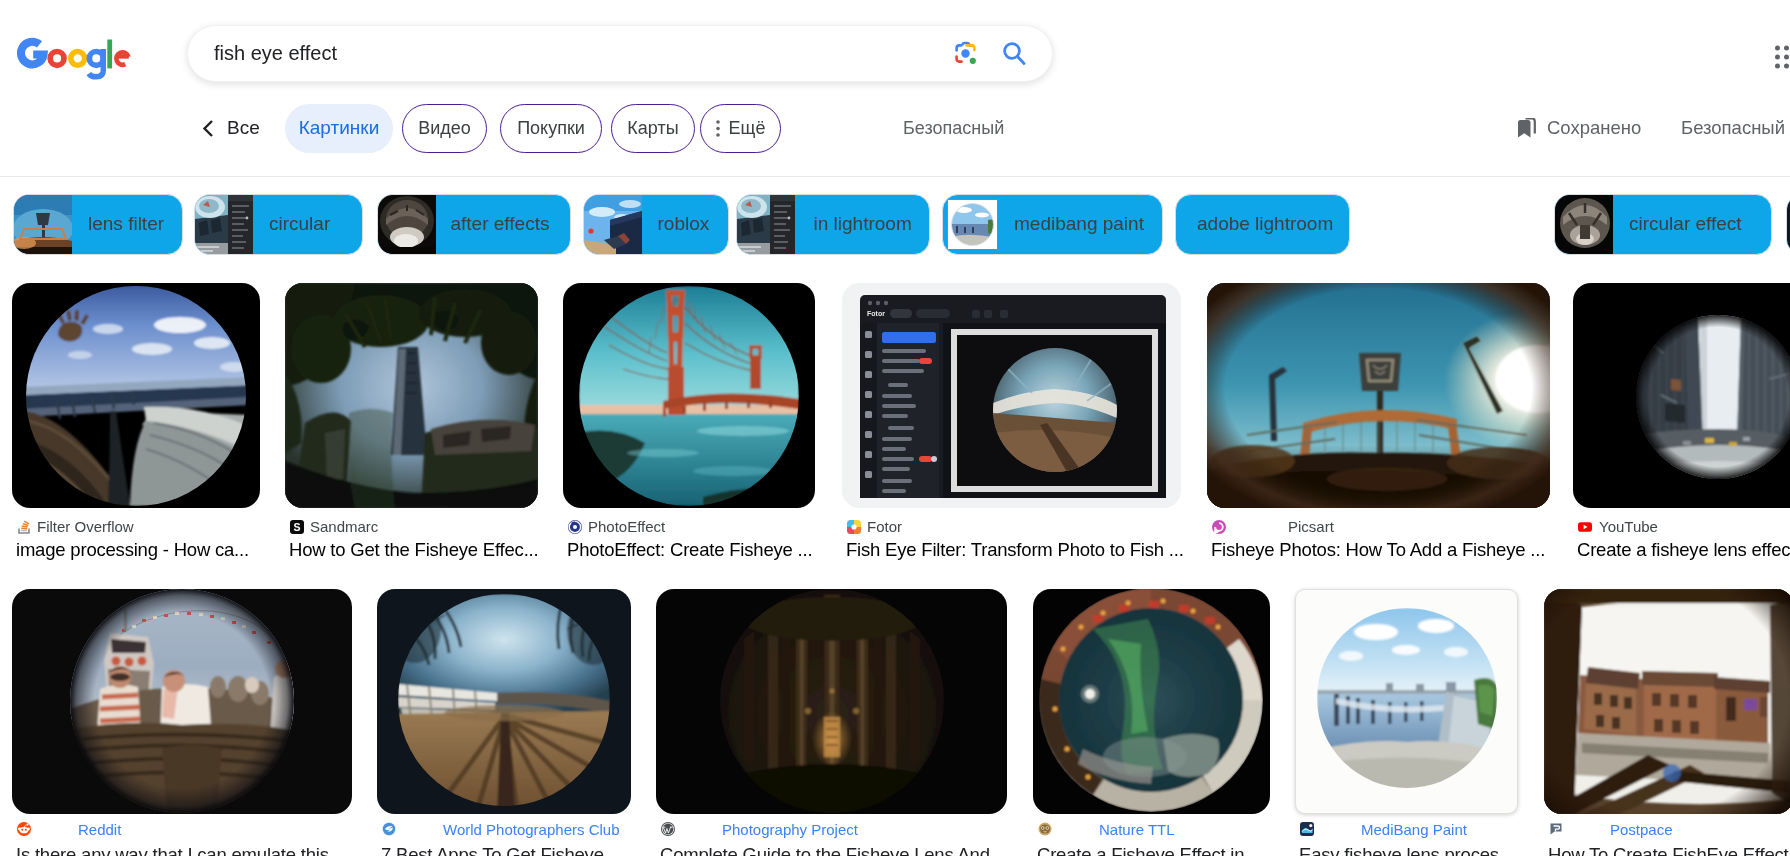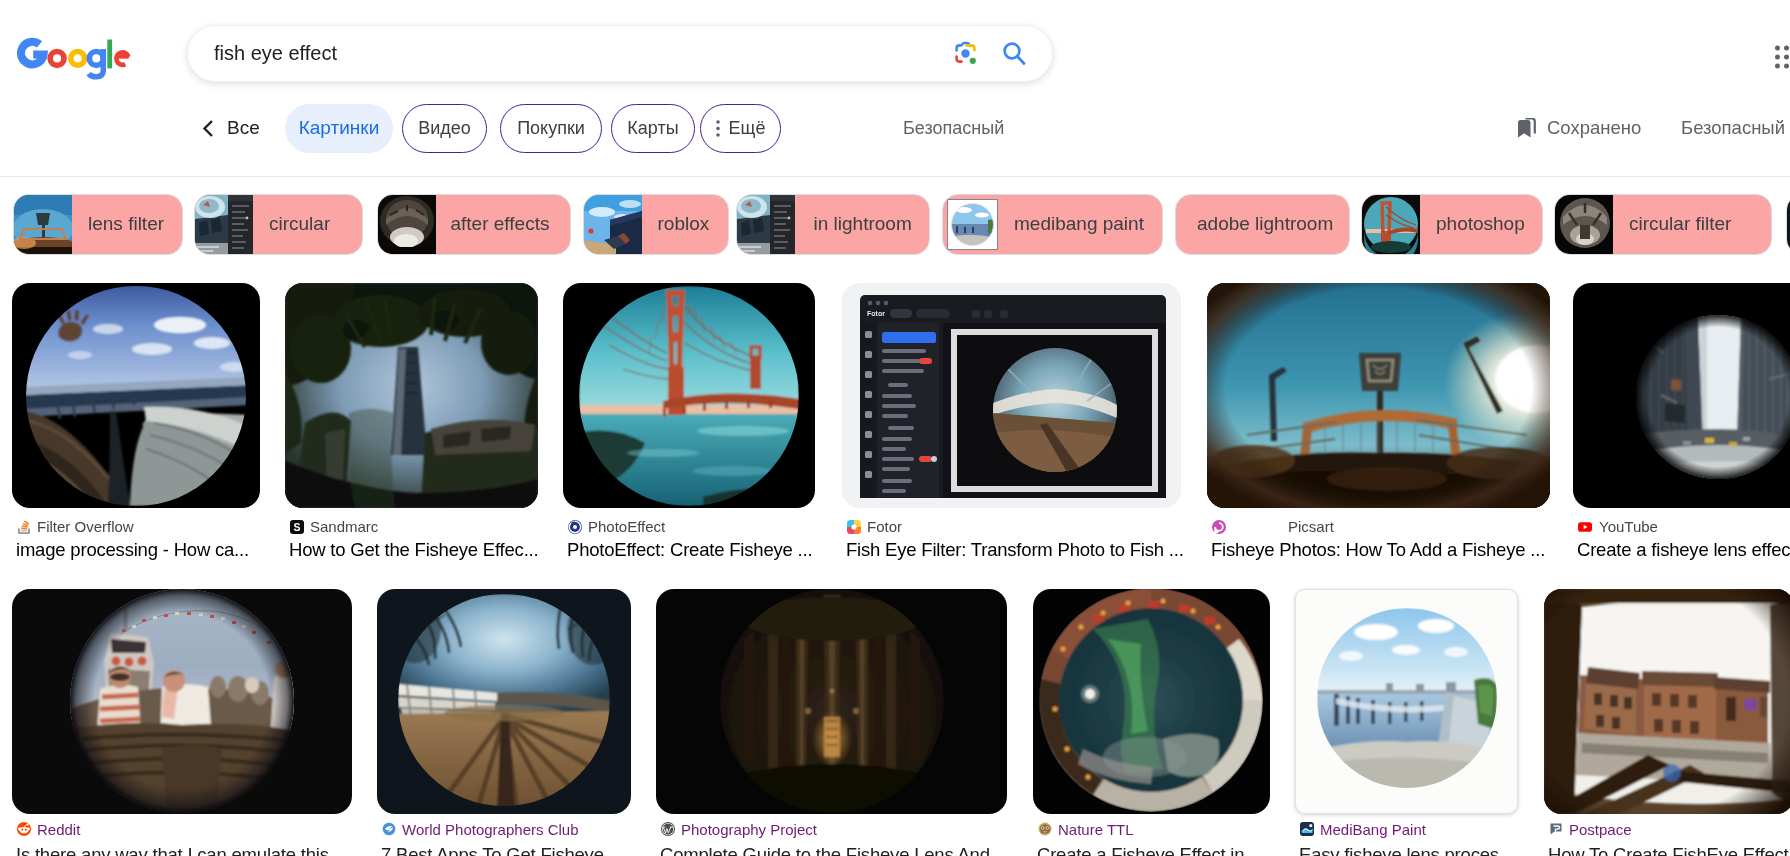--- a/index.html
+++ b/index.html
@@ -1,25 +1,25 @@
 <!DOCTYPE html>
 <html><head><meta charset="utf-8">
 <style>
 html,body{margin:0;padding:0;background:#fff;}
 #page{position:relative;width:1790px;height:856px;overflow:hidden;background:#fff;font-family:"Liberation Sans",sans-serif;padding-left:46px;}
 .abs{position:absolute;white-space:nowrap;}
 .pill{position:absolute;top:103.5px;height:49px;border-radius:25px;box-sizing:border-box;border:1px solid #4c1d95;background:#fff;color:#3c4043;font-size:18px;display:flex;align-items:center;justify-content:center;}
-.chip{position:absolute;top:193.5px;height:61px;border:1px solid #dadce0;border-radius:16px;background:#fca5a5;box-sizing:border-box;overflow:hidden;}
+.chip{position:absolute;top:193.5px;height:61px;border:1px solid #dadce0;border-radius:16px;background:#0ea5e9;box-sizing:border-box;overflow:hidden;}
 .chip .lb{position:absolute;top:0;height:100%;display:flex;align-items:center;font-size:19px;color:#3c4043;white-space:nowrap;}
 .chip .th{position:absolute;left:0;top:0;width:58px;height:59px;}
 .card{position:absolute;top:283px;height:225px;border-radius:18px;overflow:hidden;background:#000;}
 .card2{position:absolute;top:589px;height:225px;border-radius:18px;overflow:hidden;background:#000;}
 .src{position:absolute;top:518px;font-size:15px;color:#41464b;white-space:nowrap;}
 .ttl{position:absolute;top:538.5px;font-size:18.5px;letter-spacing:-.2px;color:#000000;white-space:nowrap;}
-.src2{position:absolute;top:820.5px;font-size:15px;color:#701a75;white-space:nowrap;}
+.src2{position:absolute;top:820.5px;font-size:15px;color:#3b82f6;white-space:nowrap;margin-left:41px;}
 .ttl2{position:absolute;top:843.5px;font-size:18.5px;letter-spacing:-.2px;color:#202124;white-space:nowrap;}
 .fav{position:absolute;width:14px;height:14px;}
 </style></head>
 <body>
 <div id="page">
 <svg width="0" height="0" style="position:absolute">
       <defs>
         <filter id="pb" x="-5%" y="-5%" width="110%" height="110%">
           <feGaussianBlur stdDeviation="1.2"></feGaussianBlur>
         </filter>
@@ -203,45 +203,31 @@
             <path d="M0 37 Q24 32 49 38 L49 49 L0 49 Z" fill="#c4c4bc"></path>
             <path d="M40 20 q6 -2 8 4 l-1 12 -7 -3 Z" fill="#4a7a3c"></path>
           </g>
           <circle cx="24.5" cy="24.5" r="21" fill="none" stroke="#dce4ea" stroke-width="1"></circle>
         </svg></div>
   <div class="lb" style="left:71px">medibang paint</div>
 </div>
 <div class="chip" style="left:1175px;width:174.5px">
   <div class="lb" style="left:21px">adobe lightroom</div>
 </div>
-<div class="chip" style="left:1361px;width:182px">
-  <div class="th"><svg width="58" height="59">
-          <rect width="58" height="59" fill="#0b0b0b"></rect>
-          <circle cx="29" cy="29" r="27" fill="#4aa8b8"></circle>
-          <path d="M2 36 A27 27 0 0 0 56 36 L56 44 A27 27 0 0 1 2 44 Z" fill="#2a7e90"></path>
-          <path d="M4 34 L54 34 L54 38 L4 38 Z" fill="#e8c0a4"></path>
-          <path d="M20 8 L28 8 L27 38 L21 38 Z" fill="none" stroke="#c3502f" stroke-width="3.5"></path>
-          <rect x="19" y="36" width="10" height="12" fill="#b94c2e"></rect>
-          <path d="M24 12 Q40 26 54 30 M24 20 Q38 30 52 33" stroke="#a04830" stroke-width="1.2" fill="none"></path>
-          <path d="M26 36 Q42 30 56 34 L56 38 Q42 34 26 40 Z" fill="#a84428"></path>
-          <ellipse cx="29" cy="52" rx="20" ry="6" fill="#173c38"></ellipse>
-        </svg></div>
-  <div class="lb" style="left:74px">photoshop</div>
-</div>
 <div class="chip" style="left:1554px;width:218px">
   <div class="th"><svg width="58" height="59">
           <rect width="58" height="59" fill="#060606"></rect>
           <circle cx="30" cy="28" r="25" fill="#5d564e"></circle>
           <path d="M8 22 Q30 -2 52 22 L52 30 Q30 12 8 30 Z" fill="#8d857a"></path>
           <ellipse cx="30" cy="40" rx="15" ry="10" fill="#aaa298"></ellipse>
           <ellipse cx="30" cy="44" rx="9" ry="6" fill="#d8d2c8"></ellipse>
           <path d="M14 18 L22 30 M46 18 L38 30 M30 8 L30 18" stroke="#36302a" stroke-width="2.5"></path>
           <rect x="25" y="30" width="10" height="14" fill="#403a32"></rect>
         </svg></div>
-  <div class="lb" style="left:74px">circular filter</div>
+  <div class="lb" style="left:74px">circular effect</div>
 </div>
 <div class="chip" style="left:1786px;width:40px">
   <div class="th" style="background:radial-gradient(circle 26px at 34px 28px,#5a7a9a 0 40%,#24364a 75%,#0e1620 100%)"></div>
 </div>
 
 <div class="card" style="left:12px;width:248px">
 <svg width="248" height="225">
 <defs>
 <clipPath id="c11">
             <circle cx="124" cy="113" r="110"></circle>

